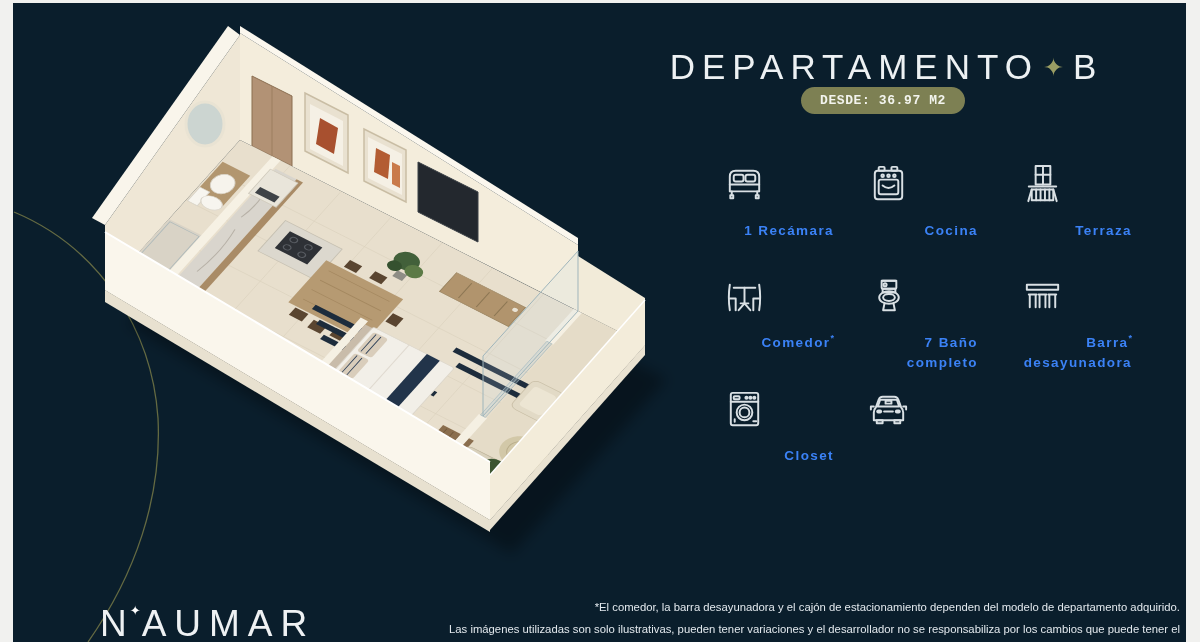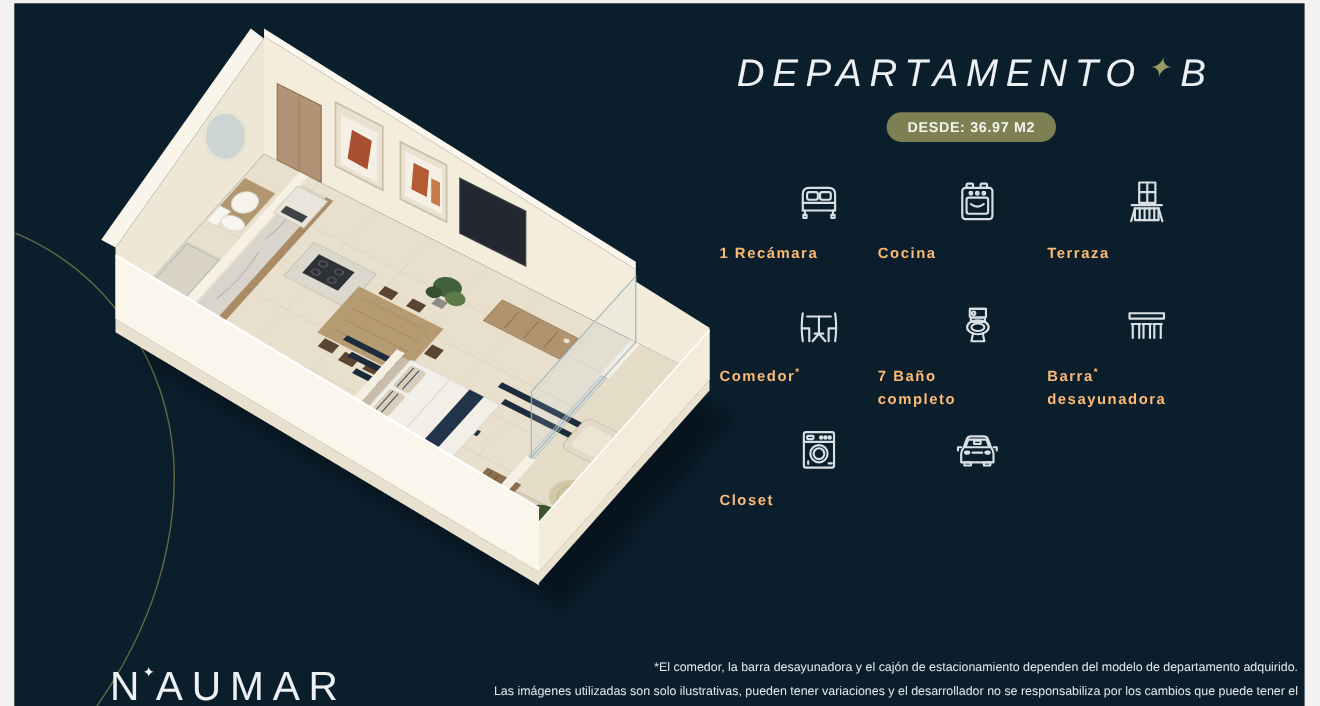--- a/index.html
+++ b/index.html
@@ -2,26 +2,26 @@
 <html><head>
 <meta charset="utf-8">
 <style>
   * { margin:0; padding:0; box-sizing:border-box; }
   body { font-family:"Liberation Sans", sans-serif; background:#e8e8e6; }
   .page { position:relative; width:1200px; height:642px; background:#f1f1ef; overflow:hidden; }
   .slide { position:absolute; left:13px; top:3px; width:1173px; height:639px; background:#0a1e2c; overflow:hidden; }
   .plan-svg { position:absolute; left:-13px; top:-3px; width:1200px; height:642px; }
 
   .panel { position:absolute; left:640px; top:44px; width:460px; display:flex; flex-direction:column; align-items:center; }
-  .title { display:flex; align-items:flex-start; white-space:nowrap; color:#edf1f3; font-size:35px; font-weight:400; letter-spacing:7px;font-style:italic; }
+  .title { display:flex; align-items:center; white-space:nowrap; color:#edf1f3; font-size:35px; font-weight:400; letter-spacing:7px; }
   .title .star { color:#9a9d63; font-size:25px; letter-spacing:0; margin:0 9px 0 4px; }
   .title .unit { letter-spacing:0; }
-  .badge { margin-top:15px; background:#7d8053; color:#f3f4ee; font-size:13px; font-weight:bold; letter-spacing:0.6px; padding:6px 19px; border-radius:15px; }
-
-  .feature { position:absolute; width:180px; text-align:left; color:#fdba74; }
+  .badge { background:#7d8053; color:#f3f4ee; font-size:13px; font-weight:bold; letter-spacing:0.6px; padding:6px 19px; border-radius:15px;font-family:Liberation Mono, monospace; }
+
+  .feature { position:absolute; width:180px; text-align:right; color:#3b82f6; }
   .f-icon { height:50px; display:flex; align-items:flex-end; justify-content:center; }
   .f-icon svg { width:47px; height:47px; stroke:#d9e0e4; stroke-width:2; fill:none; stroke-linecap:round; stroke-linejoin:round; }
   .f-label { margin-top:8px; font-size:13.5px; font-weight:bold; letter-spacing:1.4px; line-height:20px; }
   .f-label sup { font-size:9px; letter-spacing:0; }
   .f-label .l2 { display:block; }
   .f-label .l2:empty { display:none; }
 
   .disclaimer { position:absolute; right:6px; top:594px; width:760px; text-align:right; color:#e2e8ed; font-size:11.3px; line-height:21.5px; }
   .logo { position:absolute; left:87px; top:600px; display:flex; align-items:flex-start; color:#eef1f3; font-size:37px; font-weight:300; letter-spacing:8px; }
   .logo .lstar { font-size:13px; letter-spacing:0; margin:0 1px 0 -5px; color:#ffffff; }

